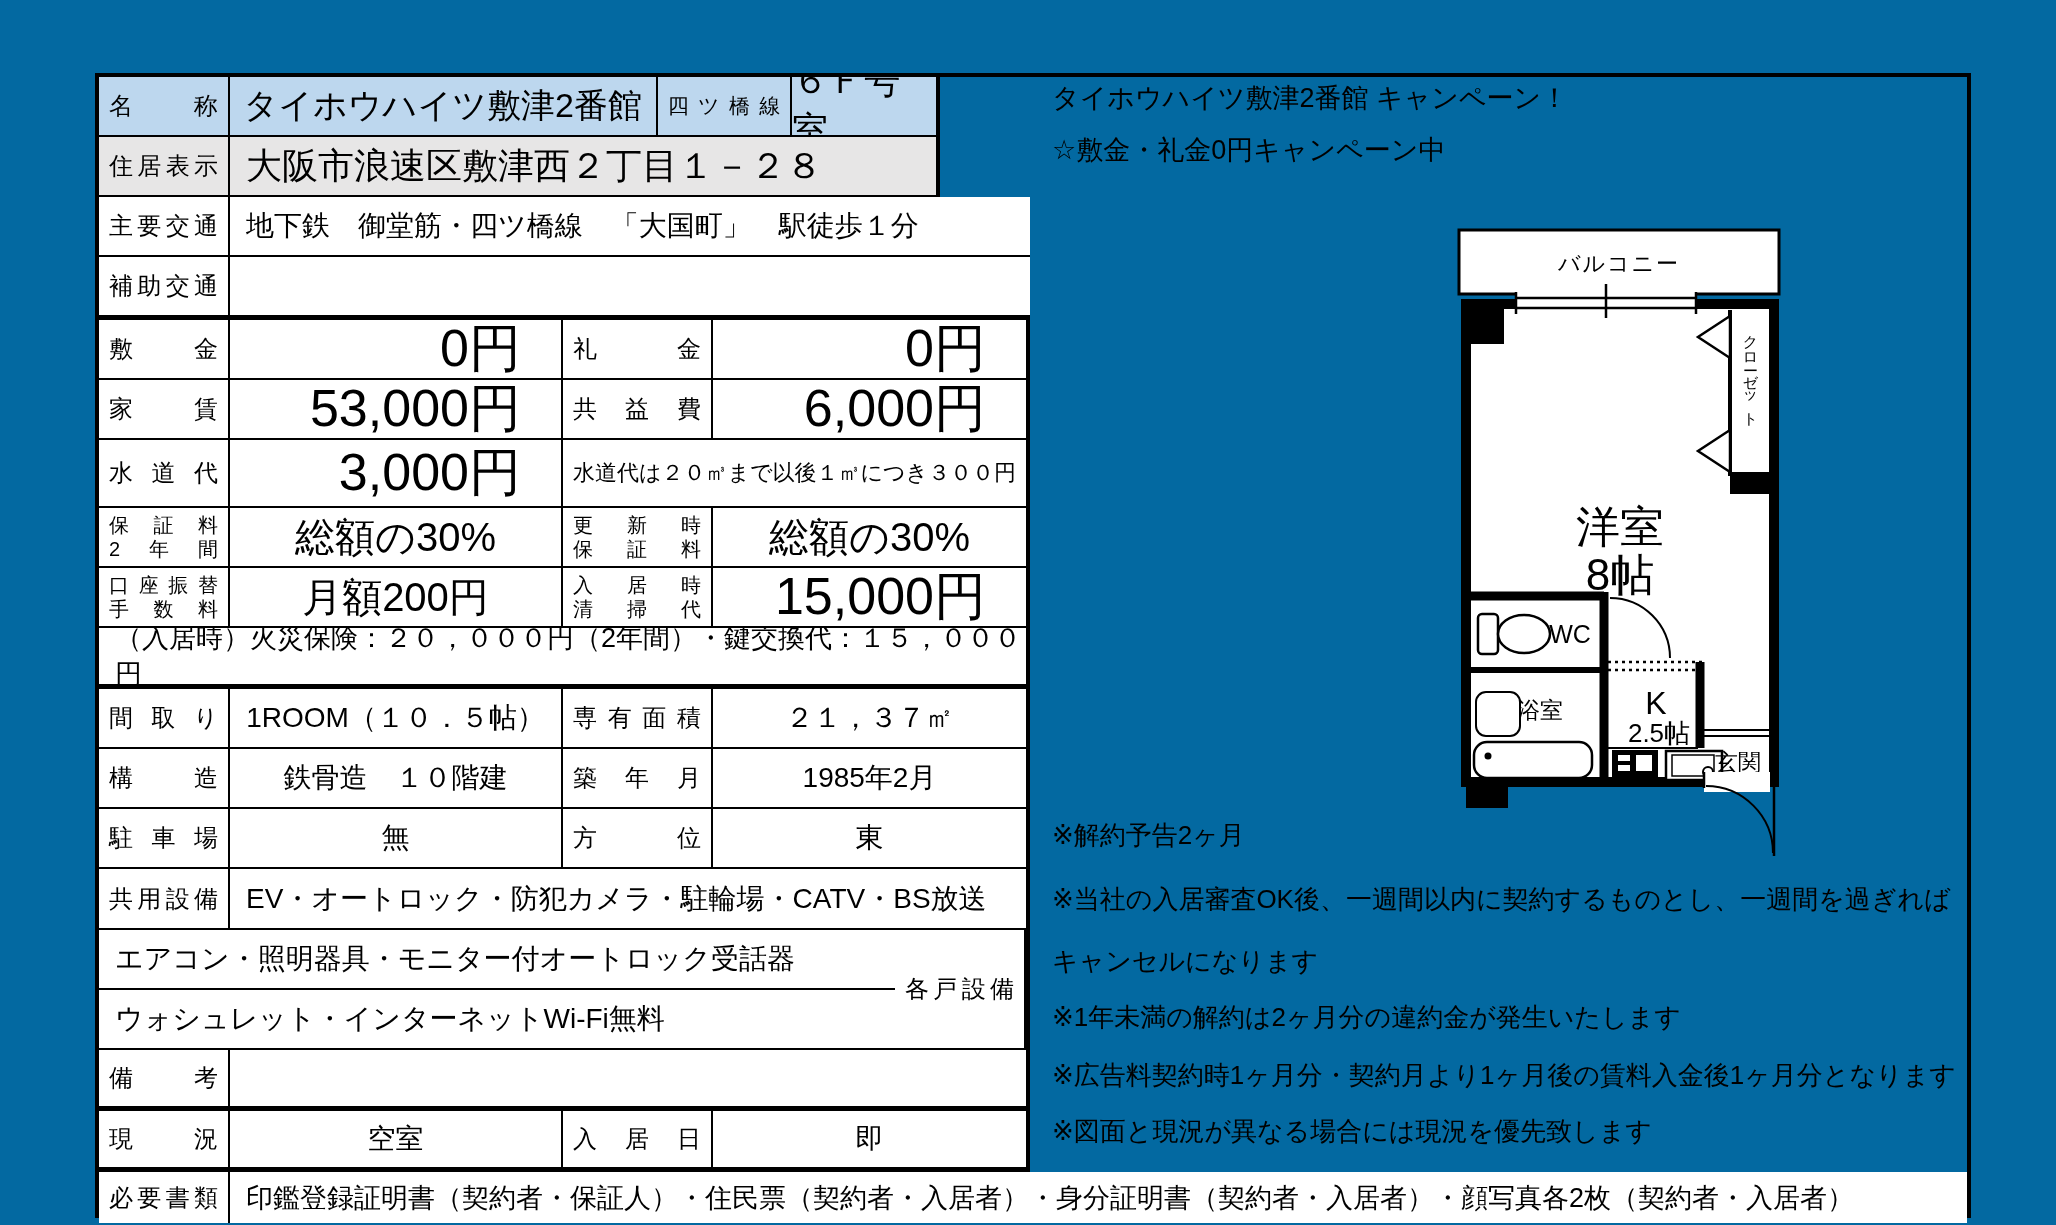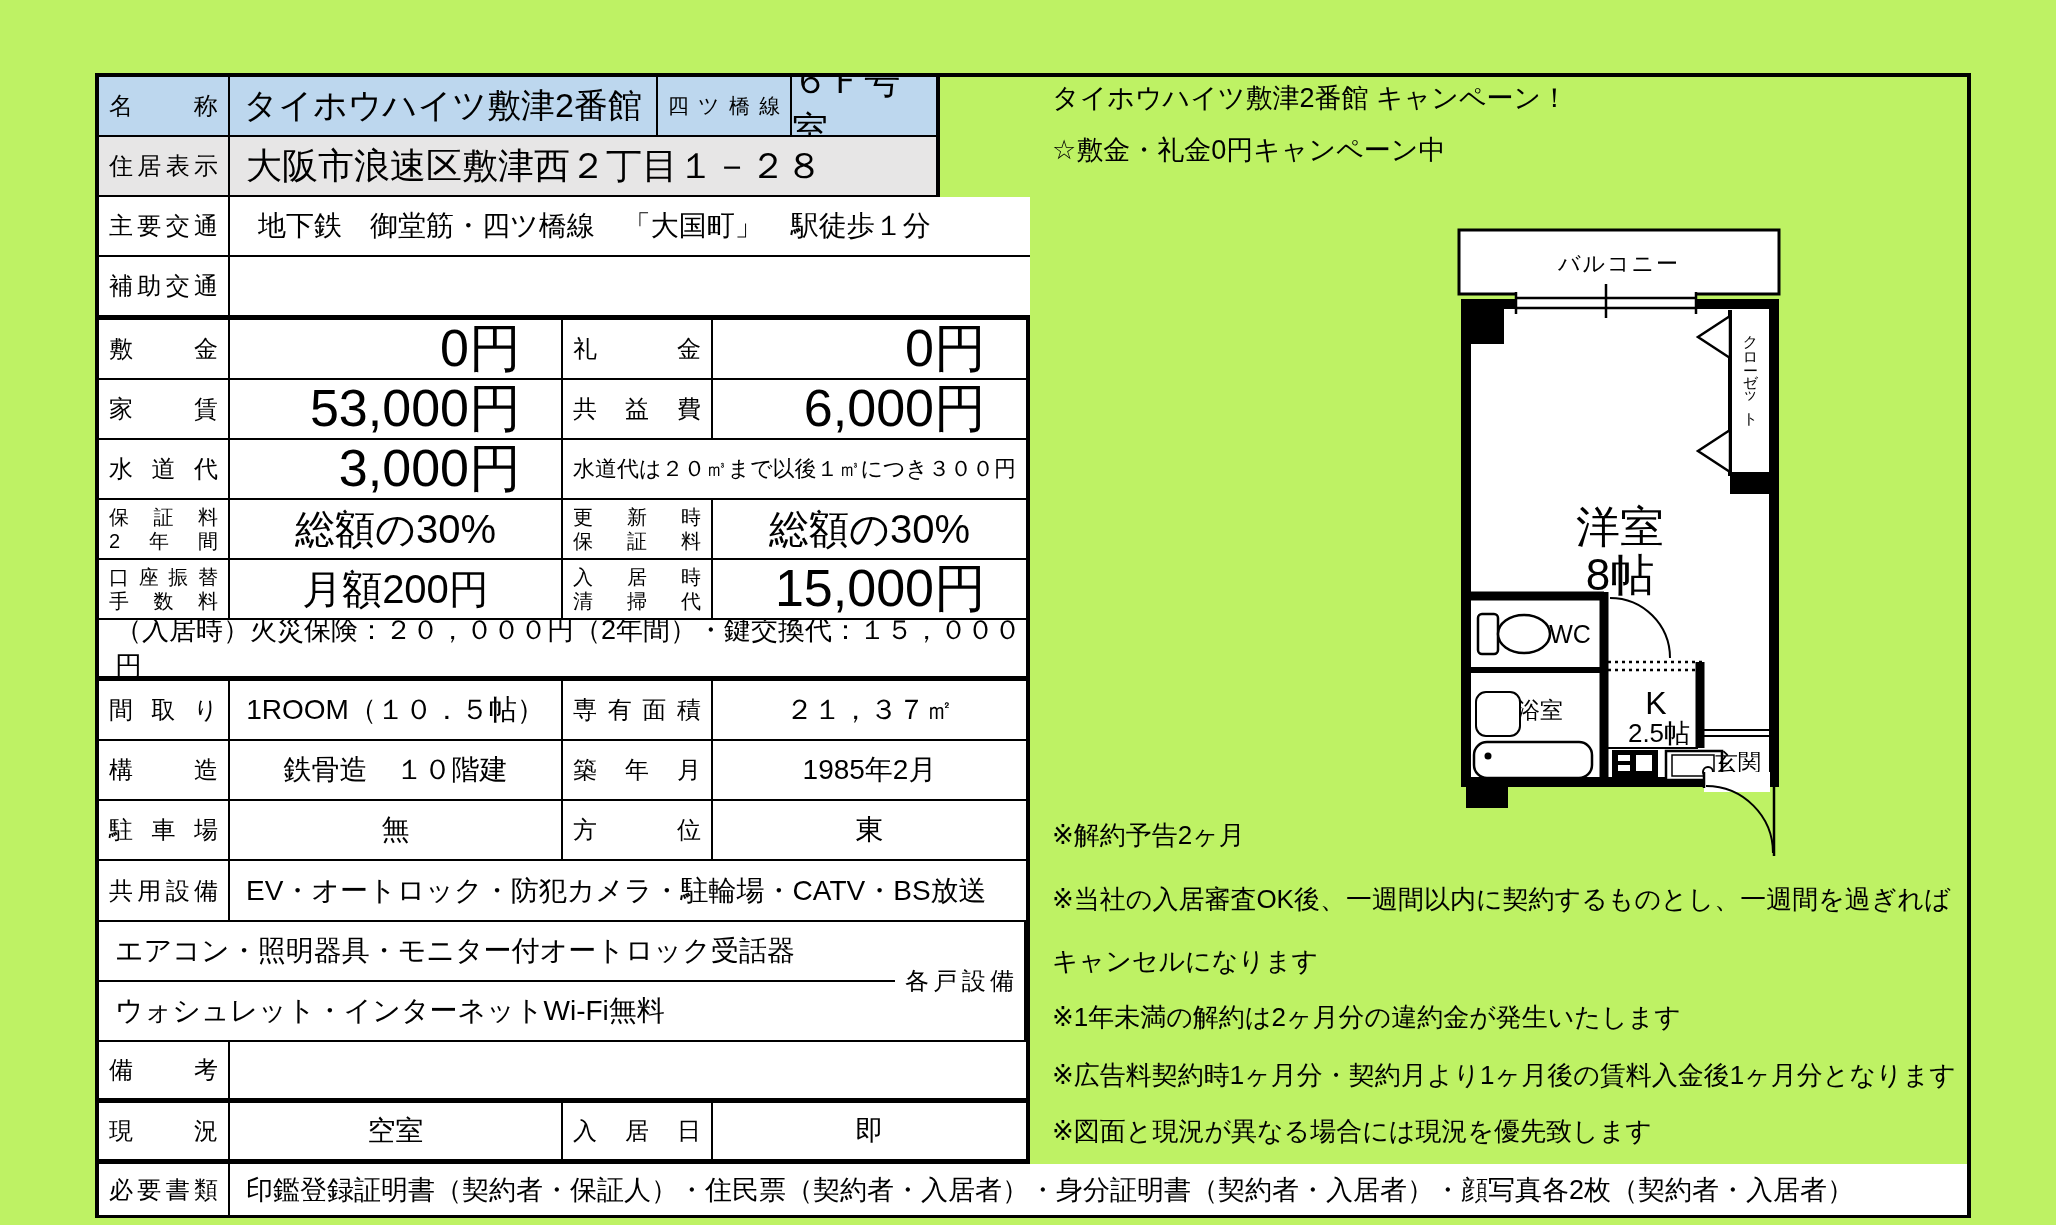--- a/index.html
+++ b/index.html
@@ -1,27 +1,27 @@
 <!DOCTYPE html>
 <html><head>
 <meta charset="utf-8">
 <style>
   html,body { margin:0; padding:0; background:#fff; }
-  .page { position:relative; width:2056px; height:1225px; background:#bef264;
+  .page { position:relative; width:2056px; height:1225px; background:#0369a1;
           font-family:"Liberation Sans","DejaVu Sans",sans-serif; color:#000; overflow:hidden; }
 
   
   .frame { position:absolute; left:95px; top:73px; width:1876px; height:1145px;
            border:4px solid #000; box-sizing:border-box; }
 
   
   .row { display:flex; box-sizing:border-box; border-bottom:2px solid #000; background:#fff; }
   .row.std { width:931px; border-right:4px solid #000; }
   .row.nrw { width:841px; border-right:4px solid #000; }
-  .row.open { width:931px;gap:12px; }            
+  .row.open { width:931px; }            
   .row.full { width:100%; border-bottom:0;justify-content:center; }
   .row.thickb { border-bottom-width:5px; }
 
   .cell { box-sizing:border-box; border-right:2px solid #000; display:flex;
           align-items:center; justify-content:center; overflow:hidden; }
   .cell.last { border-right:0; }
   .cell.fl { flex:1 1 auto; }
   .w131{width:131px;} .w135{width:135px;} .w429{width:429px;} .w333{width:333px;} .w150{width:150px;}
 
   .lblc { flex-direction:column; padding:0 10px; }
@@ -106,21 +106,21 @@
       <div class="cell lblc w131">
         <span class="lbl fs24">家賃</span>
       </div>
       <div class="cell w333 right fs42">53,000円</div>
       <div class="cell lblc w150">
         <span class="lbl fs24">共益費</span>
       </div>
       <div class="cell fl last right fs42">6,000円</div>
     </div>
 
-    <div class="row std" style="height:60px">
+    <div class="row std" style="height:68px">
       <div class="cell lblc w131">
         <span class="lbl fs24">水道代</span>
       </div>
       <div class="cell w333 right fs42">3,000円</div>
       <div class="cell fl last cen fs22">水道代は２０㎥まで以後１㎥につき３００円</div>
     </div>
 
     <div class="row std" style="height:60px">
       <div class="cell lblc w131">
         <span class="lbl fs20">保証料</span>

